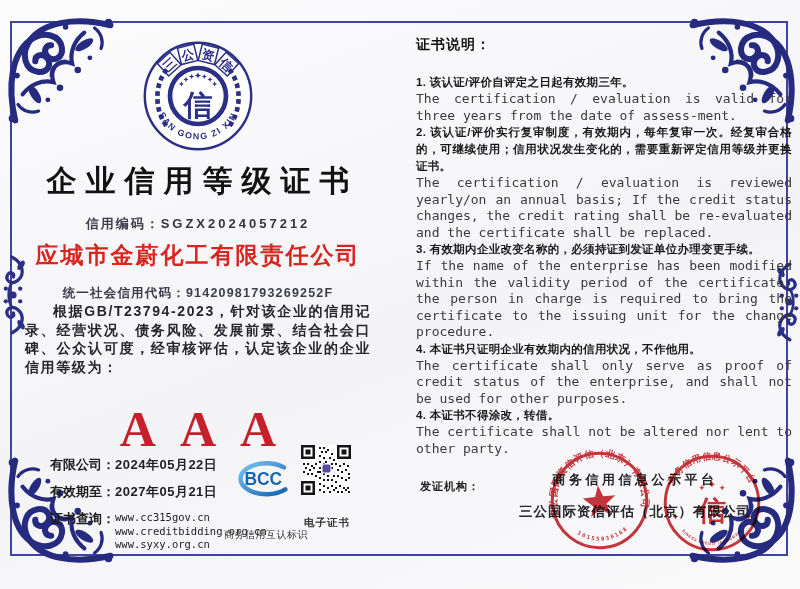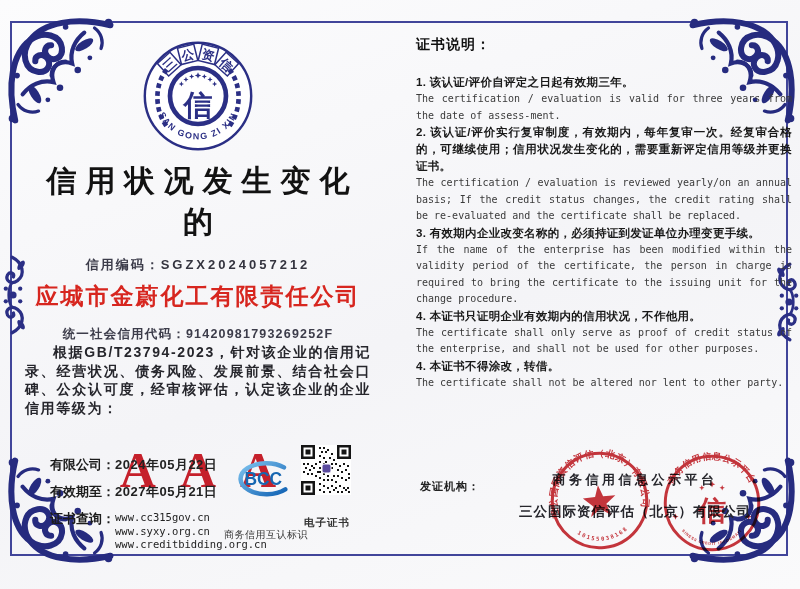--- a/index.html
+++ b/index.html
@@ -50,21 +50,21 @@
   .qr-block{position:absolute;left:301px;top:445px;}
   .qr-caption{position:absolute;left:299px;top:516px;width:56px;text-align:center;
               font-size:10.5px;font-weight:bold;color:#333;letter-spacing:1px;}
   
   .notes{position:absolute;left:416px;top:36px;width:376px;}
   .notes-heading{font-size:14px;font-weight:bold;letter-spacing:1px;color:#111;}
   .note-item{margin-top:0;}
   .notes .list{margin-top:20px;}
   .note-cn{font-size:11.5px;font-weight:bold;color:#191919;line-height:17px;
            letter-spacing:0.3px;text-align:justify;}
-  .note-en{font-family:"DejaVu Sans Mono","Liberation Mono",monospace;font-size:10px;
+  .note-en{font-family:"DejaVu Sans Mono","Liberation Mono",monospace;font-size:13px;
            color:#3a3a3a;line-height:16.5px;text-align:justify;}
   
   .issuer-label{position:absolute;left:420px;top:479px;font-size:11px;font-weight:bold;
                 color:#222;letter-spacing:1px;}
   .issuer-lines{position:absolute;left:505px;top:471px;width:260px;text-align:center;color:#26262c;}
   .issuer-line1{font-size:13px;font-weight:bold;letter-spacing:3.5px;}
   .issuer-line2{margin-top:14px;font-size:13.5px;font-weight:bold;letter-spacing:1px;}
   .stamp{position:absolute;mix-blend-mode:multiply;opacity:0.92;}
   .stamp-left{left:548px;top:449px;width:103px;height:103px;transform:rotate(-6deg);}
   .stamp-right{left:661px;top:452px;width:102px;height:102px;}
@@ -178,21 +178,21 @@
         <use href="#star4" transform="translate(72.9,42.2) scale(0.62)"></use>
         <use href="#star4" transform="translate(77.8,47.1) scale(0.62)"></use>
       </g>
       <text x="60" y="80" text-anchor="middle" font-size="31" font-weight="bold" fill="#2b2f85" font-family="Liberation Serif, serif">信</text>
       <path id="logo-bottom-arc" d="M16,74 A46,46 0 0 0 104,74" fill="none"></path>
       <text font-size="9.5" font-weight="bold" fill="#2b2f85" letter-spacing="1.6" font-family="Liberation Sans, sans-serif">
         <textPath href="#logo-bottom-arc" startOffset="50%" text-anchor="middle">SAN GONG ZI XIN</textPath>
       </text>
     </svg>
 
-    <div class="title">信用状况发生变化的</div>
+    <div class="title">企业信用等级证书</div>
 
     <div class="code-line">
       <span>信用编码：</span><span class="v">SGZX2024057212</span>
     </div>
 
     <div class="company">应城市金蔚化工有限责任公司</div>
 
     <div class="uscc">
       <span>统一社会信用代码：</span><span>91420981793269252F</span>
     </div>
@@ -206,22 +206,22 @@
     <div class="row">
       <span class="lab">有限公司：</span><span class="val">2024年05月22日</span>
     </div>
     <div class="row">
       <span class="lab">有效期至：</span><span class="val">2027年05月21日</span>
     </div>
     <div class="row query-row">
       <span class="lab">证书查询：</span>
       <span class="urls">
         <div>www.cc315gov.cn</div>
+        <div>www.creditbidding.org.cn</div>
         <div>www.syxy.org.cn</div>
-        <div>www.creditbidding.org.cn</div>
       </span>
     </div>
   </div>
 
   <div class="bcc-block">
     <svg width="62" height="42" viewBox="0 0 96 60">
       <defs>
         <linearGradient id="bccg" x1="0" y1="0" x2="1" y2="1">
           <stop offset="0" stop-color="#7ec3ef"></stop>
             <stop offset="1" stop-color="#1263b4"></stop>

